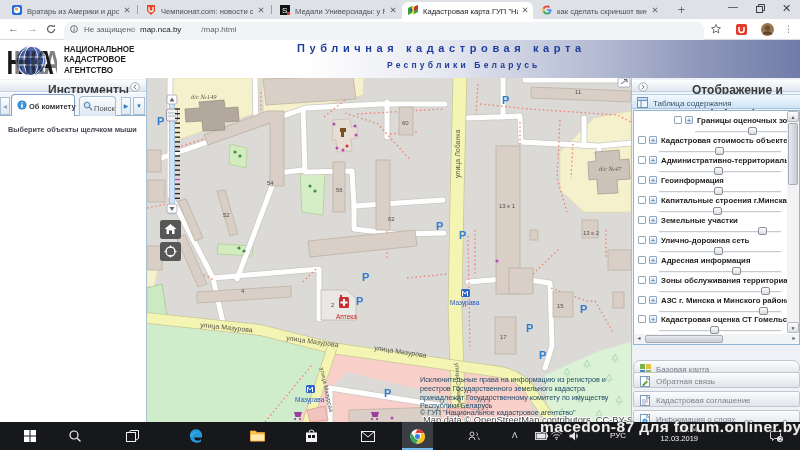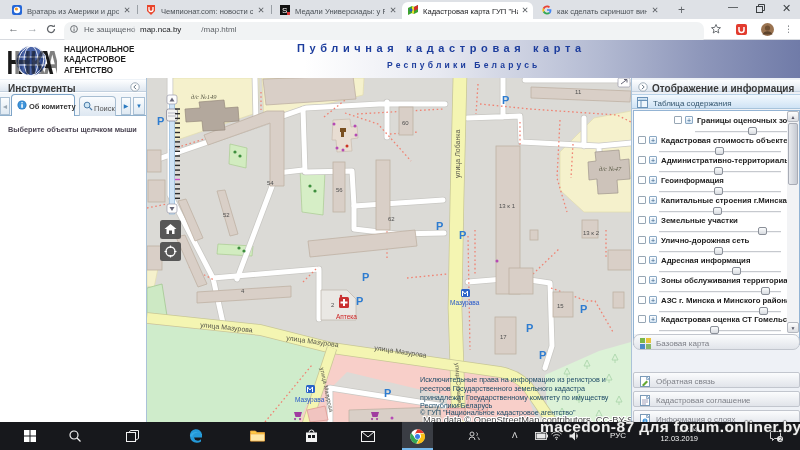--- a/index.html
+++ b/index.html
@@ -20,21 +20,21 @@
   
   #siteheader { position:absolute; left:0; top:40px; width:800px; height:38px;
      background:linear-gradient(90deg,#ffffff 0%,#ffffff 38%,#e7e9f1 55%,#b3bad2 75%,#8d96ba 88%,#707ba8 100%); }
   #siteheader .t1 { position:absolute; left:297px; top:2px; white-space:nowrap; font-size:11px; font-weight:bold; letter-spacing:4.6px; color:#1d3d9d; }
   #siteheader .t2 { position:absolute; left:387px; top:20px; font-size:8.5px; font-weight:bold; letter-spacing:3.2px; color:#1d3d9d; }
   
   #lpanel { position:absolute; left:0; top:78px; width:147px; height:344px; background:#fff; border-right:1px solid #aac2d8; }
   
   #rpanel { position:absolute; left:631px; top:78px; width:169px; height:344px; background:#eef1f6; border-left:1px solid #aac2d8; }
   .hbar { background:linear-gradient(#fdfeff,#dfe7f0); border-bottom:1px solid #c2d0de; border-top:1px solid #eef3f8; }
-  .hbar b { font-size:10px; color:#3a3a3a; }
+  .hbar b { font-size:12px; color:#3a3a3a;margin-left:40px; }
   .item-label { font-size:7.8px; font-weight:bold; color:#1c1c1c; white-space:nowrap; }
   .bbar { position:absolute; left:1px; width:167px; height:16px; background:linear-gradient(#fbfcfd,#e1e4ea); border:1px solid #c2c6ce; border-radius:2px; }
   .bbar span { position:absolute; left:22px; top:4px; font-size:8px; color:#7e8088; }
   .layer { position:absolute; left:0; width:153px; height:20px; }
   .layer .cb { position:absolute; left:4px; top:0.5px; width:8px; height:8px; background:#fdfeff; border:1px solid #97a6b4; border-radius:1px; }
   .layer .pb { position:absolute; left:15px; top:0.5px; width:8px; height:8px; background:linear-gradient(#fdfeff,#d4e4f2); border:1px solid #8aa8c4; border-radius:1px; font-size:7px; line-height:7px; text-align:center; color:#35618a; }
   .layer .item-label { position:absolute; left:27px; top:0.5px; }
   .layer .sl { position:absolute; left:25px; top:15.5px; width:122px; height:2px; background:#c6c9ce; border-bottom:1px solid #f2f3f5; }
   .layer .th { position:absolute; top:12px; width:9px; height:8px; background:linear-gradient(#fbfcfd,#d8dbe0); border:1px solid #8a8f98; border-radius:2px; }
   
@@ -661,21 +661,21 @@
 
       <div class="layer" style="top:236px;">
           <span class="cb"></span>
           <span class="pb">+</span>
           <span class="item-label">Кадастровая оценка СТ Гомельской</span>
         <div class="sl"></div>
           <div class="th" style="left:76px;"></div>
         </div>
     </div>
 
-    <div class="bbar" style="top:256px;border-radius:7px;">
+    <div class="bbar" style="top:282px;border-radius:7px;">
       <svg style="position:absolute; left:6px; top:3px;" width="11" height="11" viewBox="0 0 11 11">
           <rect x="0" y="0" width="5" height="5" fill="#7ab648"></rect>
           <rect x="6" y="0" width="5" height="5" fill="#e8c33c"></rect>
           <rect x="0" y="6" width="5" height="5" fill="#4a88c8"></rect>
           <rect x="6" y="6" width="5" height="5" fill="#88b868"></rect>
         </svg>
       <span>Базовая карта</span>
     </div>
 
     <div class="bbar" style="top:294px;">

